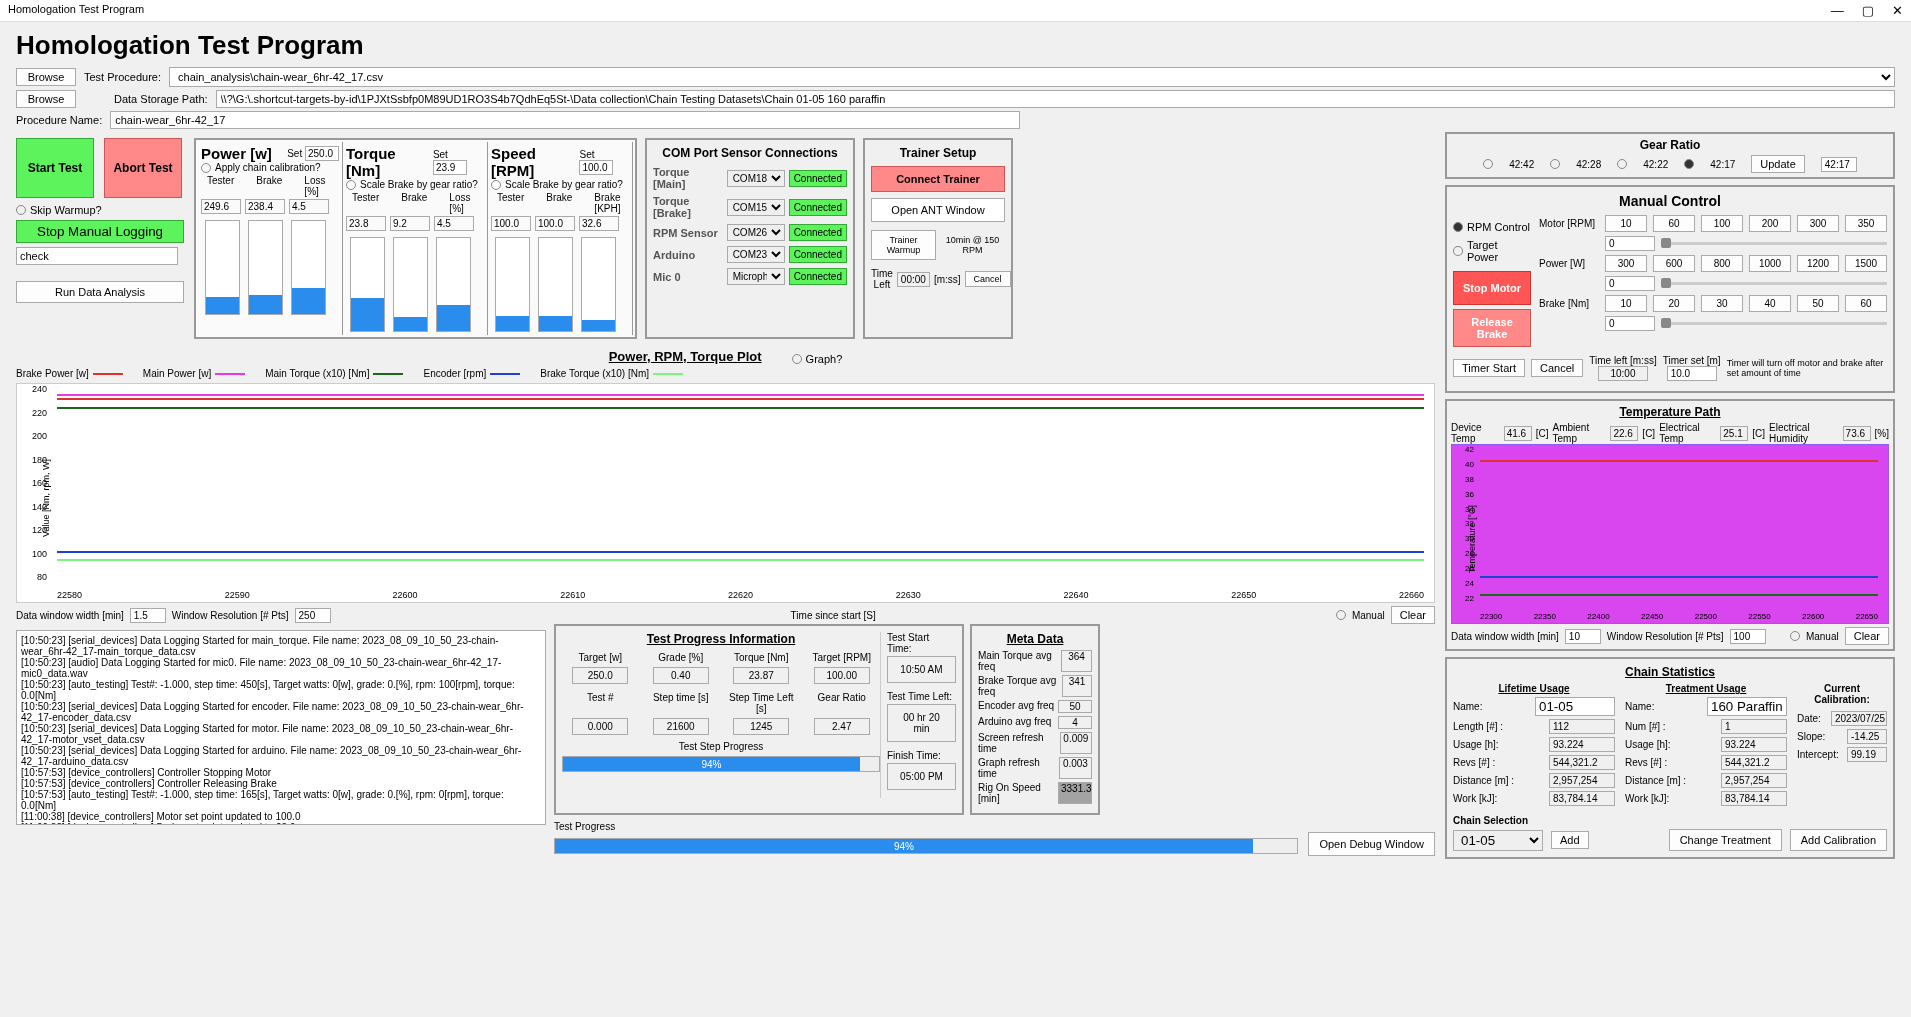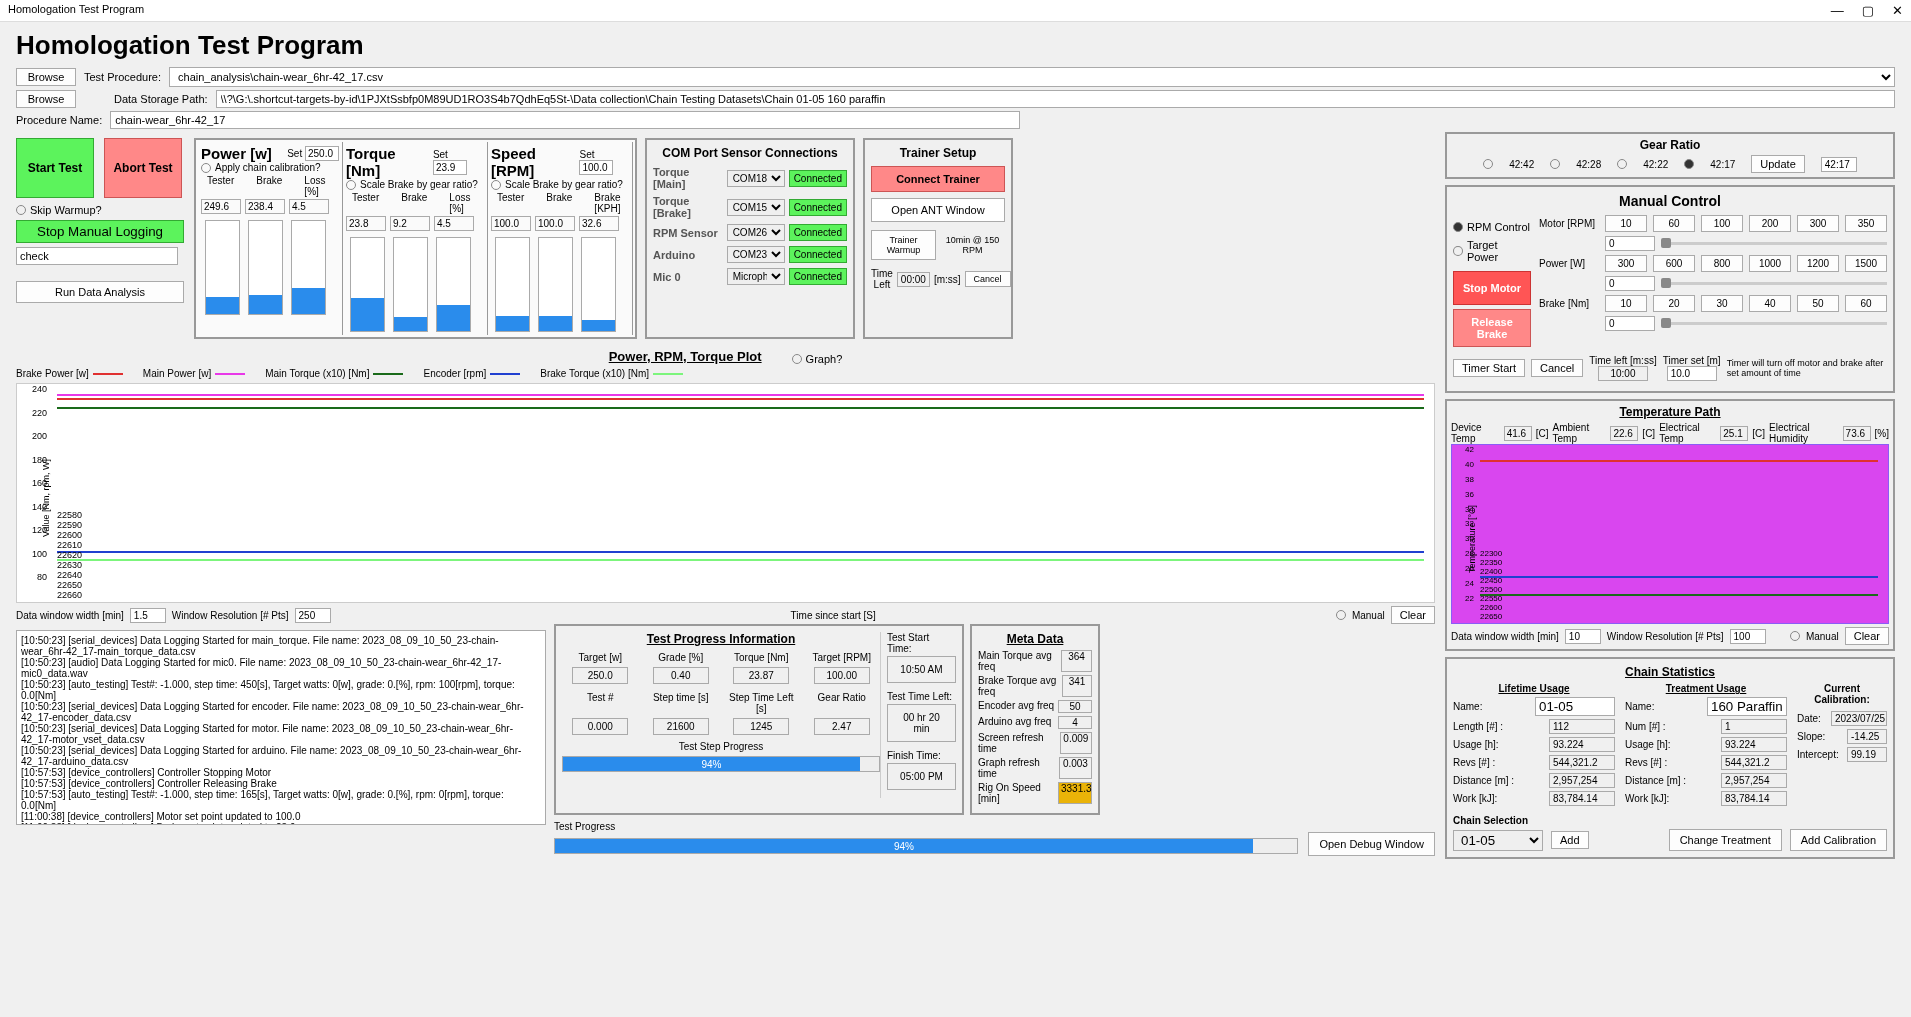--- a/index.html
+++ b/index.html
@@ -59,38 +59,38 @@
 .relbrake { background: #f88; color: #fff; border: 1px solid #c55; padding: 6px; font-weight: bold; font-size: 11px; width: 78px; margin-top:4px; }
 .plot-section { margin-top: 8px; }
 .plot-title { text-align: center; font-weight: bold; font-size: 13px; text-decoration: underline; }
 .legend { display: flex; gap: 20px; font-size: 10px; margin-top: 3px; align-items: center; }
 .leg-item { display: flex; align-items: center; gap: 4px; }
 .leg-line { width: 30px; height: 2px; }
 .plot-area { border: 1px solid #ccc; background: #fff; height: 220px; position: relative; margin-top: 4px; }
 .plot-yaxis { position:absolute; left:2px; top:0; bottom:20px; width:28px; display:flex; flex-direction:column; justify-content:space-between; font-size:9px; text-align:right; }
 .plot-lines { position:absolute; left:40px; right:10px; top:5px; bottom:25px; }
 .hline { position:absolute; left:0; right:0; height:2px; }
-.plot-xaxis { position:absolute; bottom:2px; left:40px; right:10px; display:flex; justify-content:space-between; font-size:9px;flex-direction:column; }
+.plot-xaxis { position:absolute; bottom:2px; left:40px; right:10px; display:flex; justify-content:space-between; font-size:9px; }
 .ylabel { position:absolute; left:-10px; top:50%; transform: rotate(-90deg); font-size:9px; white-space:nowrap; }
 .plot-ctrl { display:flex; align-items:center; gap:6px; margin-top:3px; font-size:10px; }
 .log-area { border:1px solid #aaa; background:#fff; padding:4px; font-size:10px; height:195px; overflow:hidden; margin-top:6px; width:530px; }
 .prog-panel { border:2px solid #999; padding:6px; width:410px; }
 .prog-title { text-align:center; font-weight:bold; font-size:12px; text-decoration:underline; }
 .prog-grid { display:grid; grid-template-columns:repeat(4,1fr); gap:4px; margin-top:6px; text-align:center; font-size:10px; }
 .prog-cell-label { font-size:10px; }
 .prog-cell-val { border:1px solid #aaa; padding:2px; width:56px; margin:0 auto; }
 .progress-bar { border:1px solid #aaa; height:16px; background:#eee; margin-top:4px; position:relative; }
 .progress-fill { height:100%; background:#2a8cec; text-align:center; color:#fff; font-size:10px; line-height:16px; }
 .side-times { width:76px; border-left:1px solid #ccc; padding-left:6px; font-size:10px; }
 .tbox { border:1px solid #aaa; padding:7px; text-align:center; margin:2px 0 8px; }
 .meta-panel { border:2px solid #999; padding:6px; width:130px; font-size:10px; }
 .meta-title { text-align:center; font-weight:bold; font-size:12px; text-decoration:underline; margin-bottom:4px; }
 .meta-row { display:flex; justify-content:space-between; margin-bottom:3px; }
 .meta-val { border:1px solid #aaa; padding:0 2px; width:34px; text-align:center; }
-.highlight-green { background:#eab308; }
+.highlight-green { background:#a3a3a3; }
 .chain-panel { border:2px solid #999; padding:6px; flex:1; font-size:10px; }
 .chain-title { text-align:center; font-weight:bold; font-size:12px; text-decoration:underline; }
 .chain-cols { display:flex; gap:10px; margin-top:4px; }
 .chain-col { flex:1; }
 .chain-col-title { text-align:center; font-weight:bold; text-decoration:underline; margin-bottom:3px; }
 .chain-row { display:flex; justify-content:space-between; margin-bottom:3px; align-items:center; }
 .chain-val { border:1px solid #aaa; padding:1px 3px; width:66px; }
 .temp-panel { border:2px solid #999; padding:4px; margin-top:6px; }
 .temp-title { text-align:center; font-weight:bold; font-size:12px; text-decoration:underline; }
 .temp-row { display:flex; gap:4px; font-size:10px; align-items:center; margin-top:3px; }

